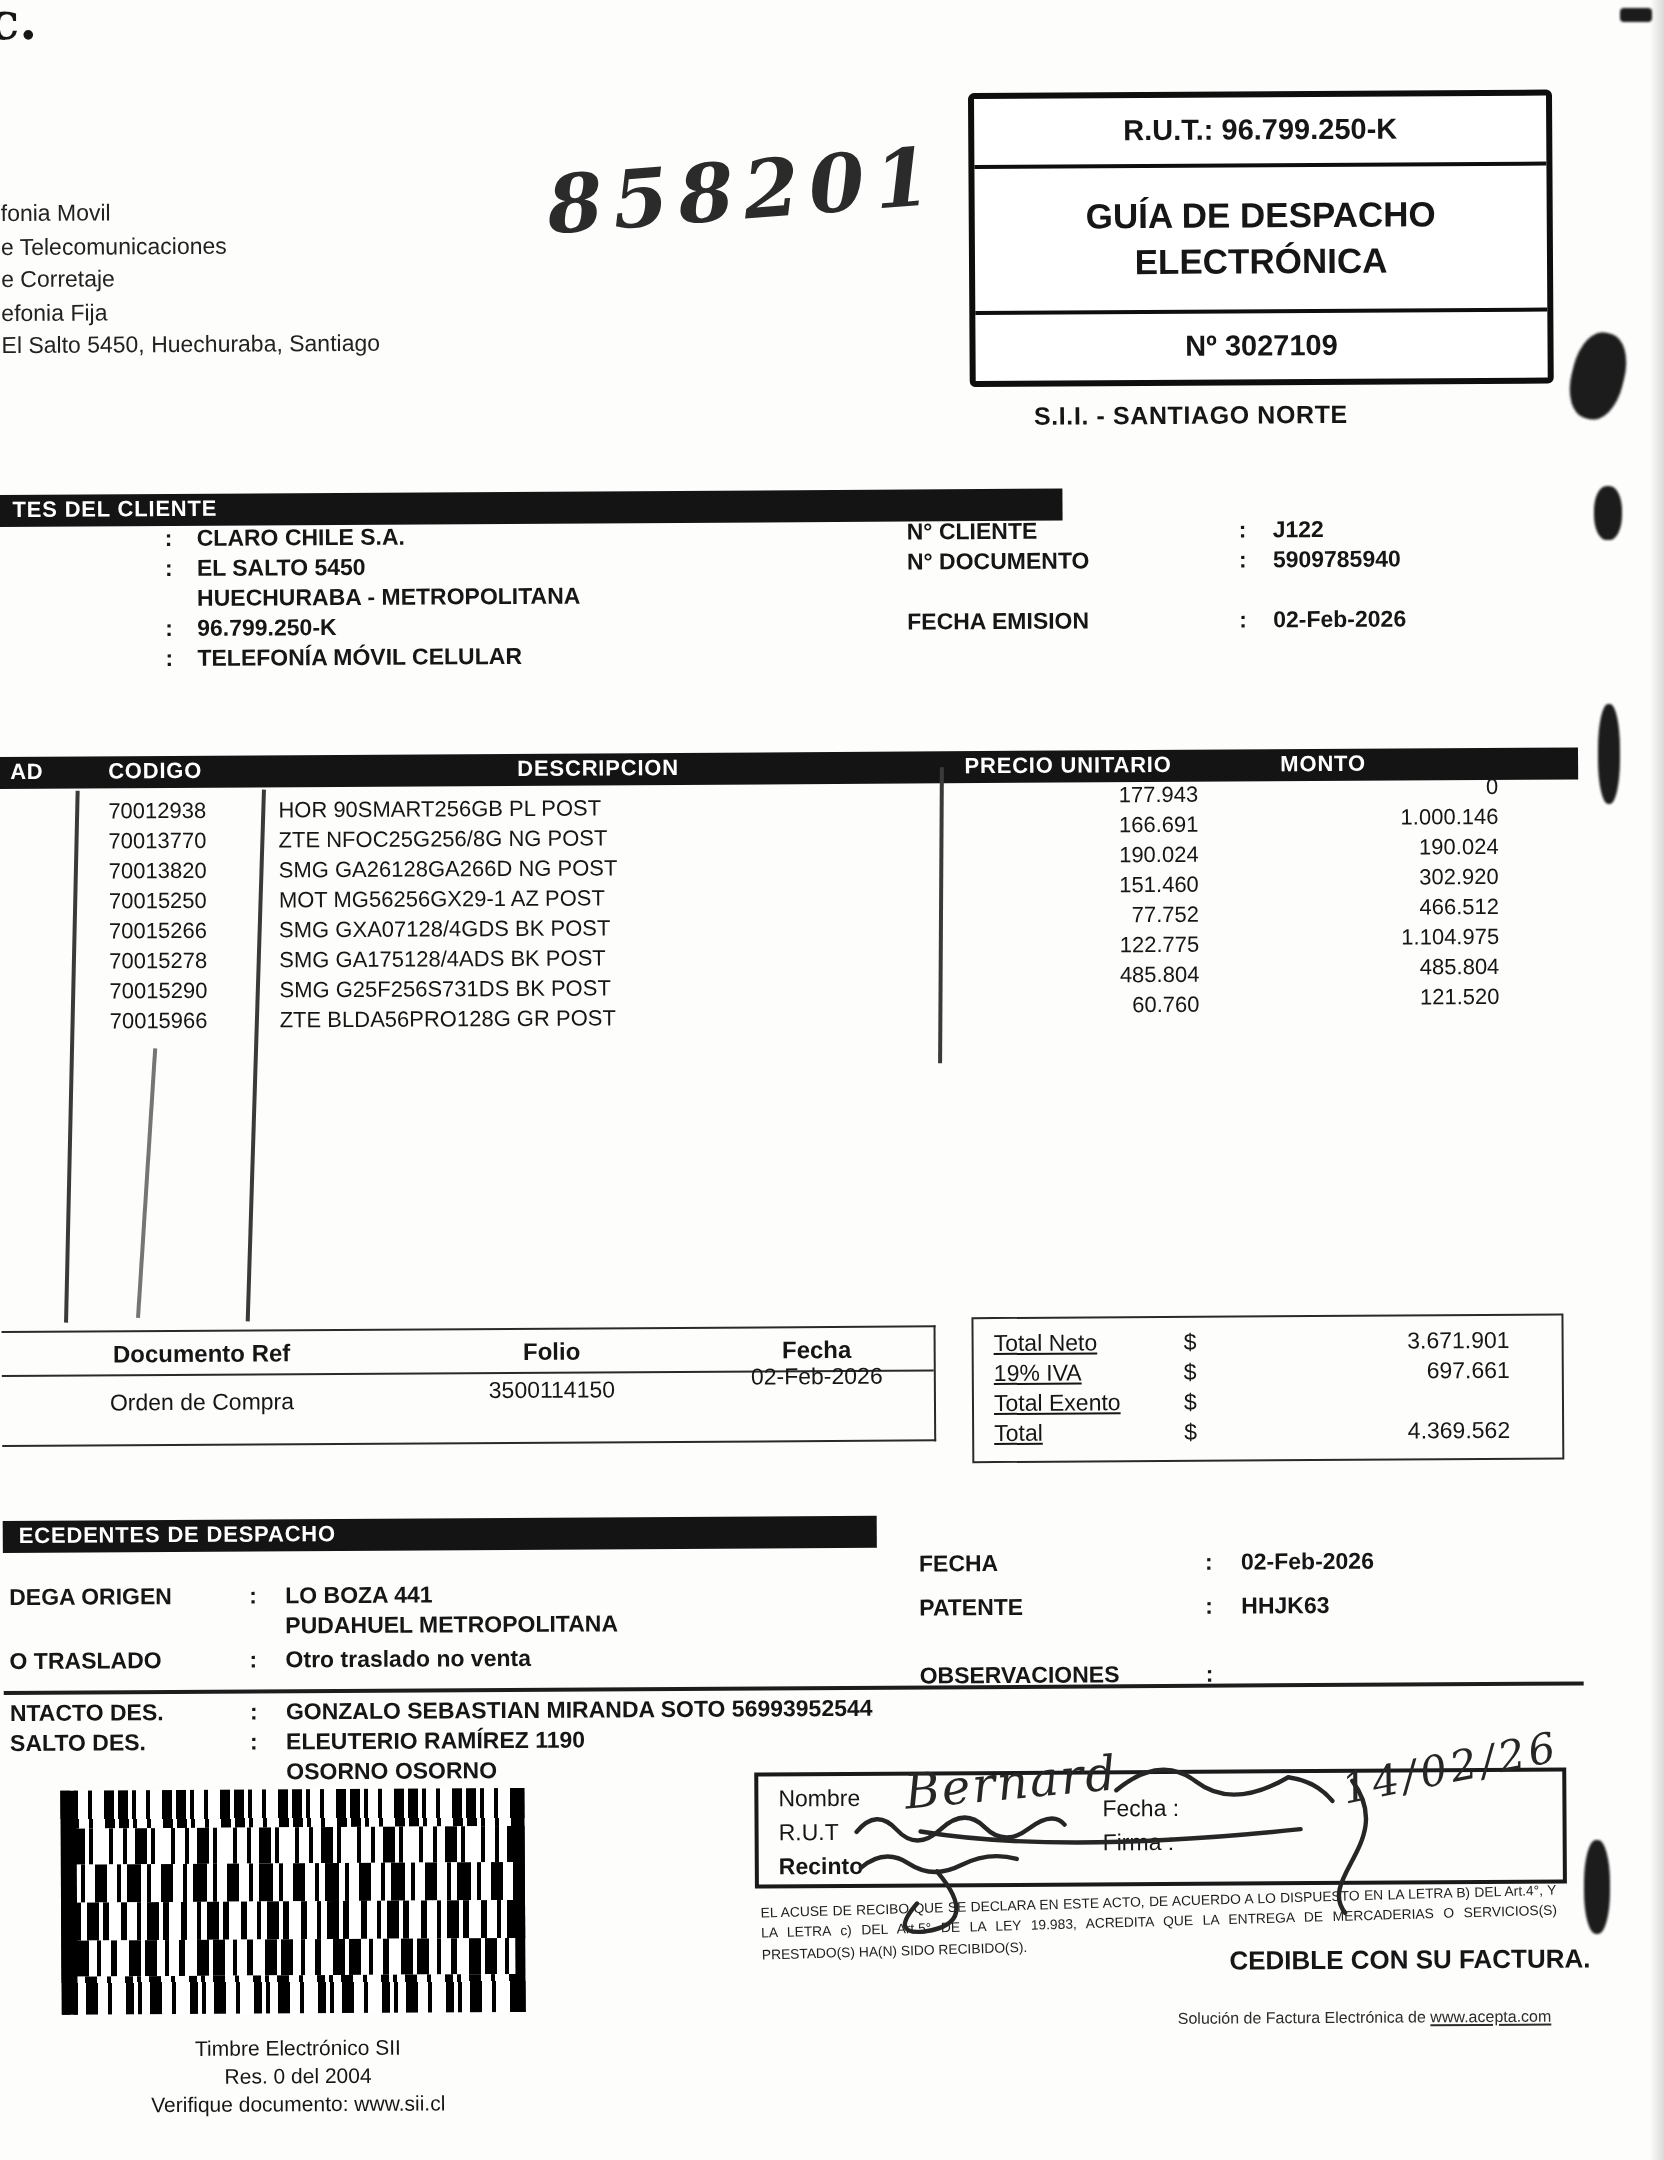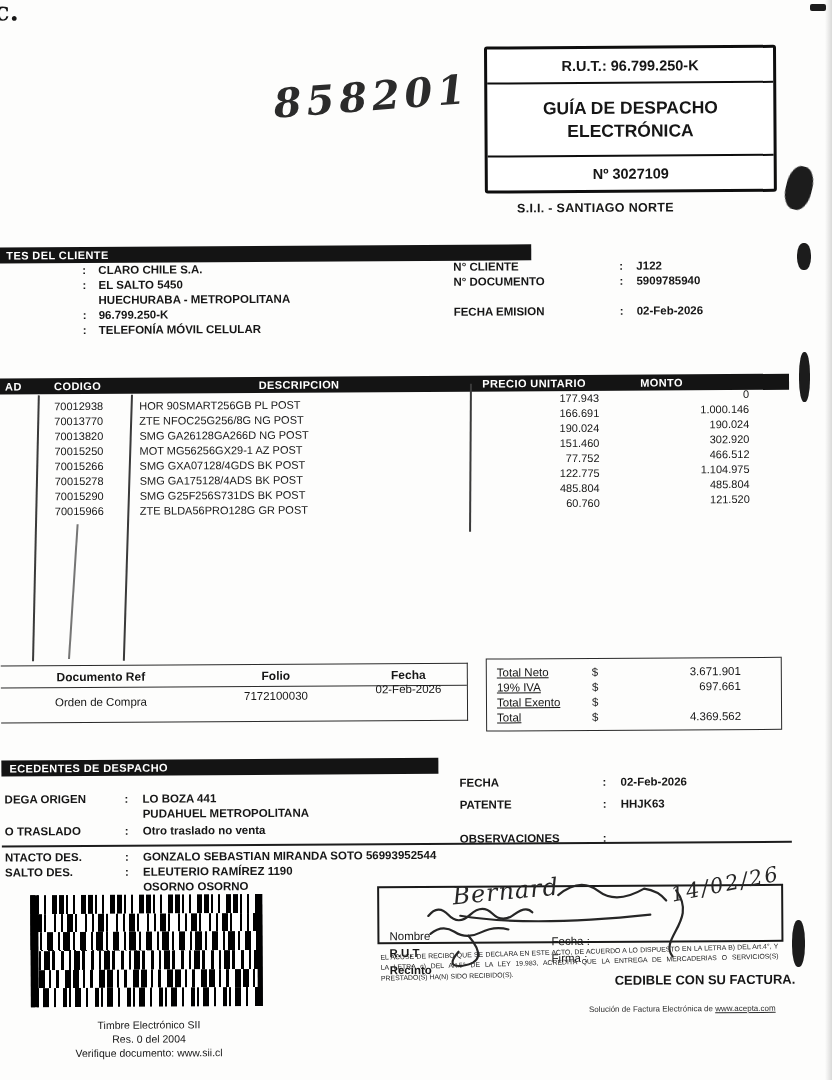--- a/index.html
+++ b/index.html
@@ -54,30 +54,30 @@
   .refbox .cB{width:150px;text-align:center;}
   .refbox .cC{width:115px;text-align:center;}
   .refbox .dt .cB{position:relative;top:-5px;}
   .refbox .dt .cC{position:relative;top:-11px;}
   
   .totbox{left:485px;top:659px;width:296px;border:1.5px solid #2a2a2a;box-sizing:border-box;
           font-size:11.5px;padding:5px 0 6px;}
   .totbox .tr{display:flex;height:15px;align-items:center;}
   .totbox .tl{width:105px;padding-left:10px;box-sizing:border-box;text-decoration:underline;}
   .totbox .cur{width:30px;}
-  .totbox .tv{flex:1;text-align:right;padding-right:40px;}
+  .totbox .tv{flex:1;text-align:right;padding-right:26px;}
   
   .dsp{font-size:11.5px;display:flex;}
   .dsp .lb{width:120px;font-weight:bold;}
   .dsp .co{width:18px;}
   .dsp .vl{font-weight:bold;}
   .hrule{position:absolute;background:#1d1d1d;height:1.6px;}
   
   .rcbox{left:375px;top:886px;width:406px;height:58px;border:2px solid #1a1a1a;box-sizing:border-box;font-size:11.5px;}
-  .rcbox .lbl{position:absolute;margin-top:36px;}
+  .rcbox .lbl{position:absolute;}
   .legal{left:378px;top:948px;width:398px;font-size:6.9px;line-height:1.5;color:#1d1d1d;
          transform:rotate(-1.3deg);text-align:justify;}
   .cedible{left:612px;top:974px;font-weight:bold;font-size:13px;}
   
   .hw-name{left:450px;top:878px;font-family:"DejaVu Serif",serif;font-style:italic;font-size:24px;
            color:#262626;transform:rotate(-5deg);letter-spacing:1px;}
   .hw-date{left:668px;top:874px;font-family:"DejaVu Serif",serif;font-style:italic;font-size:21px;
            color:#262626;transform:rotate(-11deg);letter-spacing:2px;}
   .sigsvg{left:368px;top:868px;}
   
@@ -99,20 +99,27 @@
   .edge{position:absolute;right:0;top:0;width:7px;height:100%;background:linear-gradient(90deg,rgba(0,0,0,0),rgba(0,0,0,.14));}
 </style>
 </head>
 <body>
 
 <div class="page">
   <div class="tilt">
 
     <div class="abs corner">c.</div>
 
+    <div class="abs issuer">
+      <div>fonia Movil</div>
+      <div>e Telecomunicaciones</div>
+      <div>e Corretaje</div>
+      <div>efonia Fija</div>
+      <div>El Salto 5450, Huechuraba, Santiago</div>
+    </div>
 
     <div class="abs handcode">858201</div>
 
     <div class="abs rutbox">
       <div class="r1">R.U.T.: 96.799.250-K</div>
       <div class="r2">
         <div>GUÍA DE DESPACHO</div>
         <div>ELECTRÓNICA</div>
       </div>
       <div class="r3">Nº 3027109</div>
@@ -235,21 +242,21 @@
     <div class="vline" style="left:72px;top:522px;height:135px;transform:rotate(4deg);opacity:.7;"></div>
 
     <div class="abs refbox">
       <div class="hd">
         <span class="cA">Documento Ref</span>
         <span class="cB">Folio</span>
         <span class="cC">Fecha</span>
       </div>
       <div class="dt">
         <span class="cA">Orden de Compra</span>
-        <span class="cB">7172100030</span>
+        <span class="cB">3500114150</span>
         <span class="cC">02-Feb-2026</span>
       </div>
     </div>
 
     <div class="abs totbox">
       <div class="tr">
         <span class="tl">Total Neto</span>
         <span class="cur">$</span>
         <span class="tv">3.671.901</span>
       </div>
@@ -314,21 +321,21 @@
       <span class="lb">SALTO DES.</span>
       <span class="co b">:</span>
       <span class="vl">ELEUTERIO RAMÍREZ 1190</span>
     </div>
     <div class="abs dsp b" style="left:141px;top:879px;">
       <span>OSORNO   OSORNO</span>
     </div>
 
     <div class="abs rcbox">
       <span class="lbl" style="left:10px;top:6px;">Nombre</span>
-      <span class="lbl" style="left:10px;top:23px;font-weight:bold;">R.U.T</span>
+      <span class="lbl" style="left:10px;top:23px;">R.U.T</span>
       <span class="lbl" style="left:10px;top:40px;font-weight:bold;">Recinto</span>
       <span class="lbl" style="left:172px;top:12px;">Fecha :</span>
       <span class="lbl" style="left:172px;top:29px;">Firma :</span>
     </div>
 
     <div class="abs legal">EL ACUSE DE RECIBO QUE SE DECLARA EN ESTE ACTO, DE ACUERDO A LO DISPUESTO EN LA LETRA B) DEL Art.4°, Y LA LETRA c) DEL Art.5° DE LA LEY 19.983, ACREDITA QUE LA ENTREGA DE MERCADERIAS O SERVICIOS(S) PRESTADO(S) HA(N) SIDO RECIBIDO(S).</div>
     <div class="abs cedible">CEDIBLE CON SU FACTURA.</div>
 
     <div class="abs hw-name">Bernard</div>
     <div class="abs hw-date">14/02/26</div>

